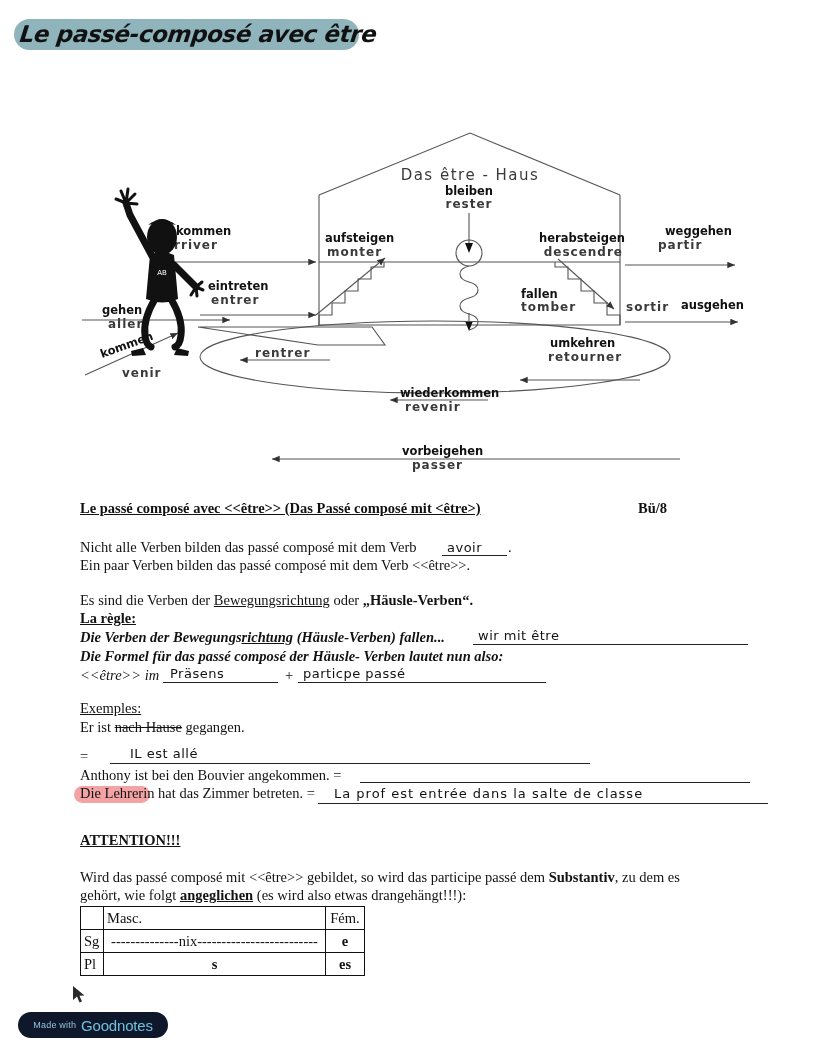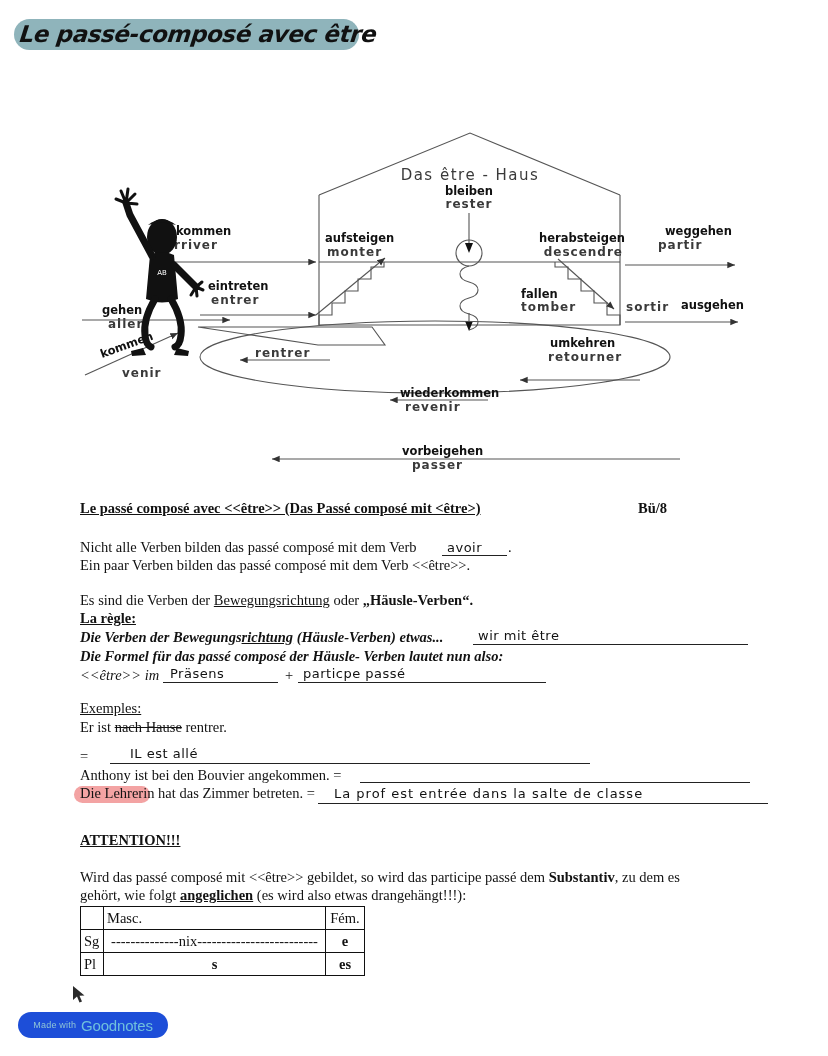--- a/index.html
+++ b/index.html
@@ -82,21 +82,21 @@
   .c-lbl{width:16px;text-align:left;}
   .c-masc{width:215px;}
   .c-fem{width:32px;text-align:center;}
   .cellhand{font-family:"DejaVu Sans", sans-serif;font-weight:bold;font-size:16px;}
   .dashes{font-family:"Liberation Serif", serif;font-size:13px;letter-spacing:0px;}
 
   
   #goodnotes-badge{
     position:absolute;left:18px;top:1012px;
     height:26px;width:150px;
-    background:#1d4ed8;
+    background:#0f172a;
     border-radius:13px;
     display:flex;align-items:center;justify-content:center;gap:5px;
   }
   #gn-made{font-family:"Liberation Sans", sans-serif;font-size:9px;color:#8fc4d6;letter-spacing:0.2px;}
   #gn-brand{font-family:"Liberation Sans", sans-serif;font-size:15px;color:#6fc0dd;letter-spacing:-0.2px;}
   #cursor{position:absolute;left:72px;top:985px;}
 </style>
 </head>
 <body>
 
@@ -214,36 +214,36 @@
   <div class="rule" style="left:442px;top:555px;width:65px;"></div>
   <div class="txt" style="left:508px;top:539px;">.</div>
   <div class="txt" style="left:80px;top:557px;">Ein paar Verben bilden das passé composé mit dem Verb &lt;&lt;être&gt;&gt;.</div>
 
   <div class="txt" style="left:80px;top:592px;">
     <span>Es sind die Verben der </span><span class="u">Bewegungsrichtung</span><span> oder </span><span class="b">„Häusle-Verben“.</span>
   </div>
 
   <div class="txt b u" style="left:80px;top:610px;">La règle:</div>
   <div class="txt b i" style="left:80px;top:629px;">
-    <span>Die Verben der Bewegungs</span><span class="u">richtung</span><span> (Häusle-Verben) etwas...</span>
+    <span>Die Verben der Bewegungs</span><span class="u">richtung</span><span> (Häusle-Verben) fallen...</span>
   </div>
   <div class="hand" style="position:absolute;left:478px;top:628px;">wir mit être</div>
   <div class="rule" style="left:473px;top:644px;width:275px;"></div>
 
   <div class="txt b i" style="left:80px;top:648px;">Die Formel für das passé composé der Häusle- Verben lautet nun also:</div>
   <div class="txt i" style="left:80px;top:667px;">&lt;&lt;être&gt;&gt; im</div>
   <div class="hand" style="position:absolute;left:170px;top:666px;">Präsens</div>
   <div class="rule" style="left:163px;top:682px;width:115px;"></div>
   <div class="txt" style="left:285px;top:667px;">+</div>
   <div class="hand" style="position:absolute;left:303px;top:666px;">particpe passé</div>
   <div class="rule" style="left:298px;top:682px;width:248px;"></div>
 
   <div class="txt u" style="left:80px;top:700px;">Exemples:</div>
   <div class="txt" style="left:80px;top:719px;">
-    <span>Er ist </span><span class="strike">nach Hause</span><span> rentrer.</span>
+    <span>Er ist </span><span class="strike">nach Hause</span><span> gegangen.</span>
   </div>
 
   <div class="txt" style="left:80px;top:748px;">=</div>
   <div class="hand" style="position:absolute;left:130px;top:746px;">IL est allé</div>
   <div class="rule" style="left:110px;top:763px;width:480px;"></div>
 
   <div class="txt" style="left:80px;top:767px;">Anthony ist bei den Bouvier angekommen. =</div>
   <div class="rule" style="left:360px;top:782px;width:390px;"></div>
 
   <div class="highlight" style="left:74px;top:786px;width:76px;height:17px;"></div>

